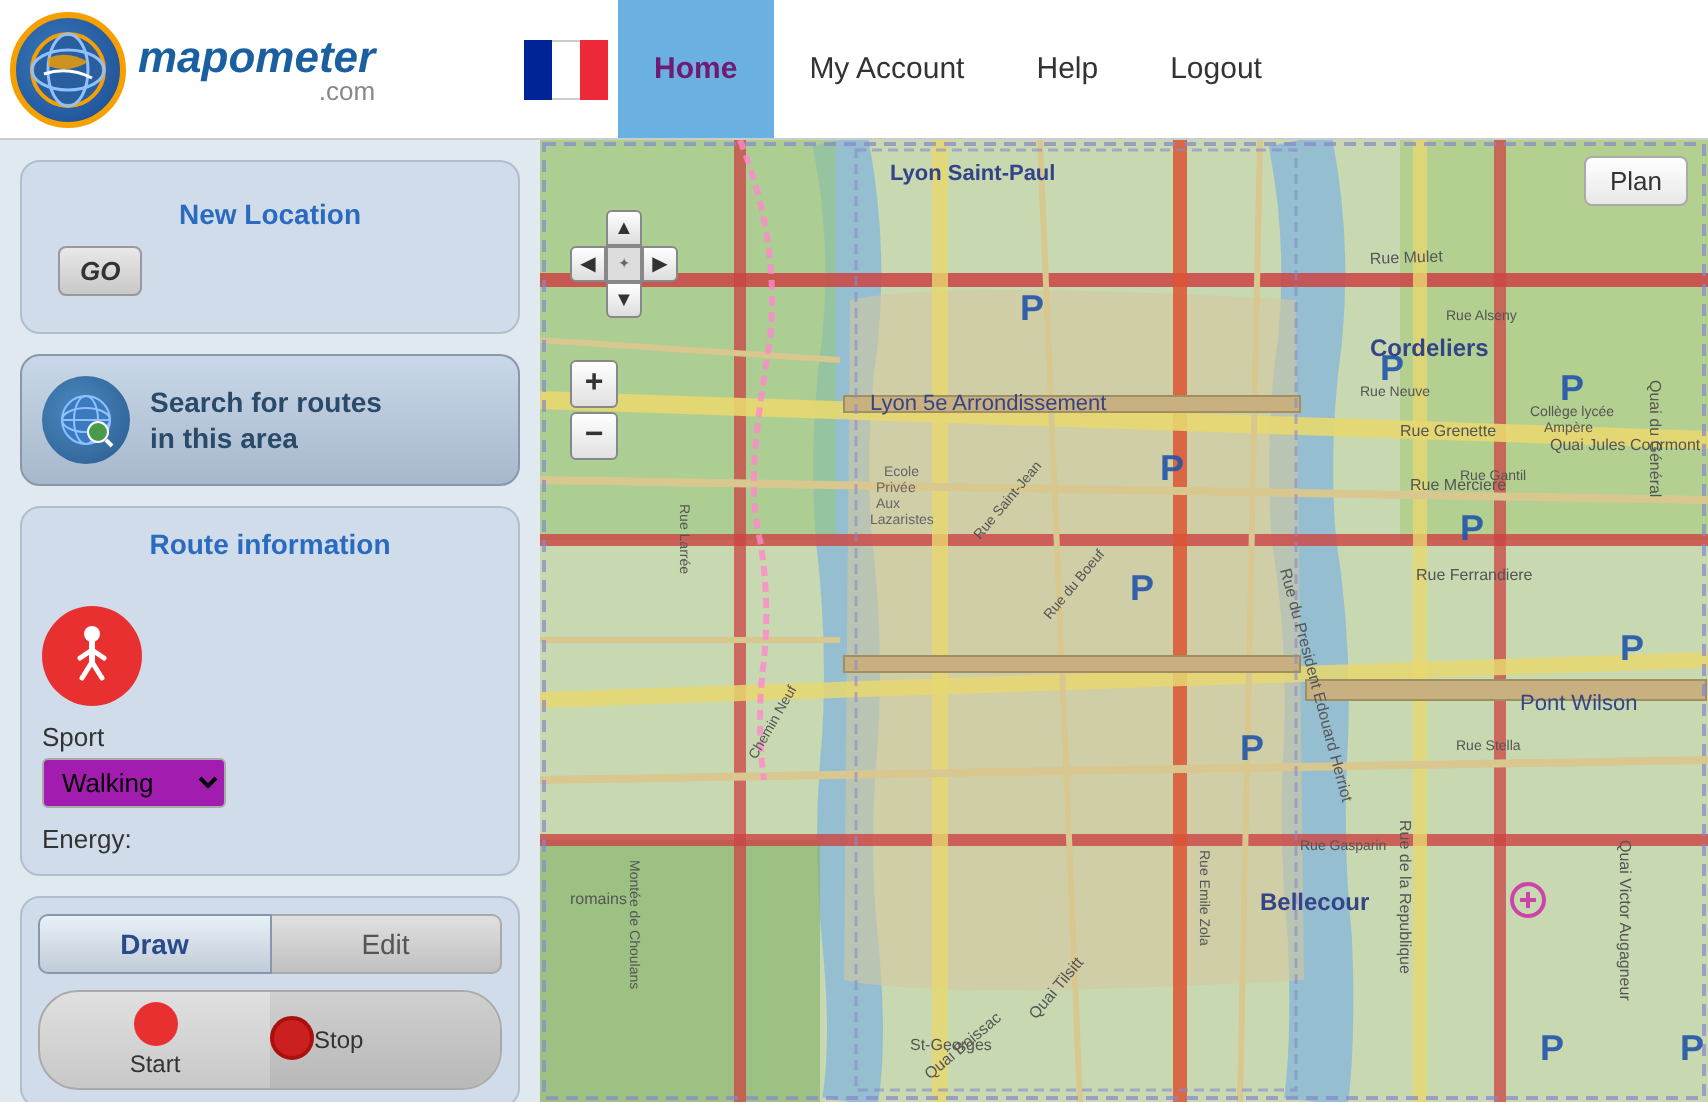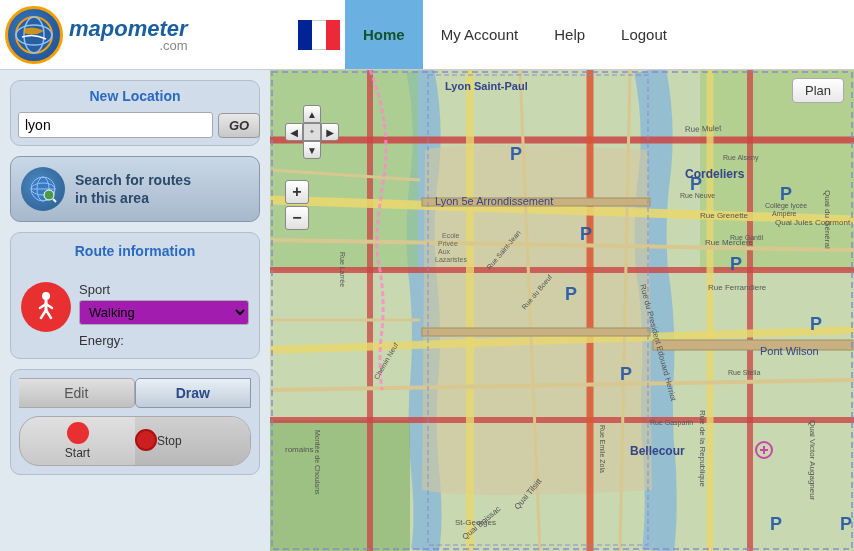--- a/index.html
+++ b/index.html
@@ -9,21 +9,21 @@
     #header {
       display: flex;
       align-items: center;
       height: 70px;
       background: #ffffff;
       border-bottom: 1px solid #ccc;
     }
     #logo-area {
       display: flex;
       align-items: center;
-      width: 298px;
+      width: 262px;
       padding-left: 5px;
       flex-shrink: 0;
     }
     #logo-circle {
       width: 58px;
       height: 58px;
       border-radius: 50%;
       background: radial-gradient(circle at 40% 40%, #3a7abf, #1a4a8f);
       display: flex;
       align-items: center;
@@ -66,21 +66,21 @@
       font-size: 15px;
       cursor: pointer;
       color: #333;
       text-decoration: none;
       border: none;
       background: none;
       height: 100%;
     }
     .nav-item.active {
       background: #6ab0e0;
-      color: #14532d;
+      color: #701a75;
       font-weight: bold;
     }
 
     
     #main {
       display: flex;
       height: 481px;
     }
 
     
@@ -91,21 +91,21 @@
       padding: 10px;
       display: flex;
       flex-direction: column;
       gap: 10px;
     }
 
     
     #new-location-panel {
       background: #d0dcea;
       border-radius: 10px;
-      padding: 7px;
+      padding: 18px;
       border: 1px solid #b0bfcc;
     }
     #new-location-title {
       text-align: center;
       color: #2a6abf;
       font-size: 14px;
       font-weight: bold;
       margin-bottom: 8px;
     }
     #location-input-row {
@@ -172,20 +172,21 @@
       text-align: center;
       color: #2a6abf;
       font-size: 14px;
       font-weight: bold;
       margin-bottom: 23px;
     }
     #route-info-content {
       display: flex;
       align-items: flex-start;
       gap: 8px;
+      flex-direction: column;
     }
     #walking-icon-circle {
       width: 50px;
       height: 50px;
       border-radius: 50%;
       background: #e83030;
       display: flex;
       align-items: center;
       justify-content: center;
       flex-shrink: 0;
@@ -403,21 +404,20 @@
   </div>
 </div>
 
 <div id="main">
 
   <div id="sidebar">
 
     <div id="new-location-panel">
       <div id="new-location-title">New Location</div>
       <div id="location-input-row">
-        <input id="location-input" type="text" value="lyon" style="">
         <button id="go-button">GO</button>
       </div>
     </div>
 
     <div id="search-routes-btn">
       <div id="search-icon-circle">
         <svg width="28" height="28" viewBox="0 0 28 28" xmlns="http://www.w3.org/2000/svg">
           <circle cx="14" cy="14" r="12" fill="#3a7abf" stroke="#90c0ff" stroke-width="1"></circle>
           <ellipse cx="14" cy="14" rx="12" ry="6" fill="none" stroke="#90c0ff" stroke-width="1"></ellipse>
           <ellipse cx="14" cy="14" rx="6" ry="12" fill="none" stroke="#90c0ff" stroke-width="1"></ellipse>
@@ -454,22 +454,22 @@
             <option>Cycling</option>
             <option>Swimming</option>
           </select>
           <div id="energy-row">Energy:</div>
         </div>
       </div>
     </div>
 
     <div id="draw-edit-section">
       <div id="draw-edit-row">
+        <button id="draw-btn">Draw</button>
         <button id="edit-btn">Edit</button>
-        <button id="draw-btn">Draw</button>
       </div>
       <div id="start-stop-row">
         <div id="start-side">
           <div class="control-dot" id="start-dot"></div>
           <span class="control-label">Start</span>
         </div>
         <div id="stop-side">
           <div class="control-dot" id="stop-dot"></div>
           <span class="control-label">Stop</span>
         </div>

